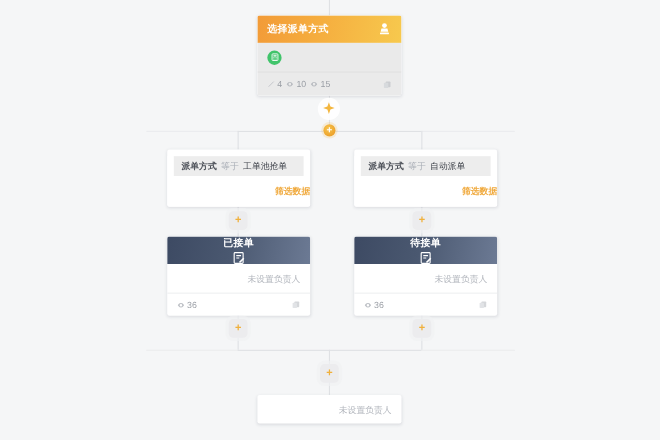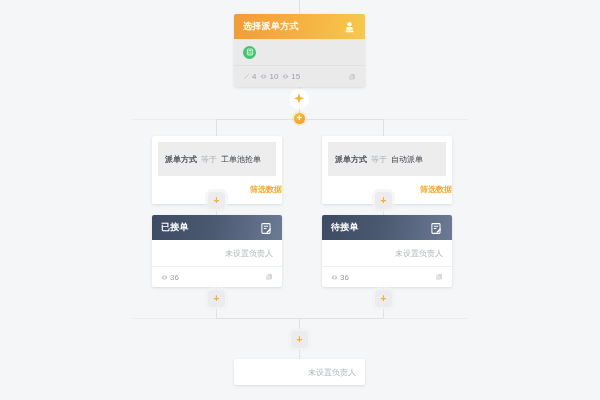--- a/index.html
+++ b/index.html
@@ -48,21 +48,21 @@
   .card-header .title {
     font-size: 9px;
     font-weight: bold;
     color: #ffffff;
     letter-spacing: .3px;
     white-space: nowrap;
   }
   .hdr-icon { width: 13px; height: 13px; display: block; }
 
   .hdr-orange { background: linear-gradient(100deg, #f29b38 0%, #f5ac3e 40%, #f7c94e 100%); }
-  .hdr-blue   { background: linear-gradient(100deg, #3d4a63 0%, #4a5870 45%, #6c7a94 100%); }
+  .hdr-blue   { background: linear-gradient(100deg, #3d4a63 0%, #4a5870 45%, #6c7a94 100%); flex-direction: column; }
   .hdr-gray   { background: linear-gradient(100deg, #a3a7b2 0%, #b1b5bf 45%, #c3c6cf 100%); }
 
   
   .src-body {
     background: #eaeaea;
     height: 48px;
     position: relative;
   }
   .src-icon-row {
     height: 26px;
@@ -91,21 +91,21 @@
   }
   .stat svg { width: 7px; height: 7px; display: block; opacity: .75; }
   .stat-spacer { flex: 1; }
   .stat-trail svg { width: 8px; height: 8px; display:block; opacity:.55; }
 
   
   .cond-body { background: #ffffff; padding: 0; }
   .cond-expr {
     background: #ededed;
     margin: 6px 6px 0 6px;
-    height: 34px;
+    height: 18px;
     display: flex;
     align-items: center;
     padding: 0 7px;
     gap: 4px;
     font-size: 8px;
   }
   .cond-expr .fld { color: #4b4f57; font-weight: bold; }
   .cond-expr .op  { color: #a9aeb6; }
   .cond-expr .val { color: #3f434b; font-weight: normal; }
   .cond-link {

